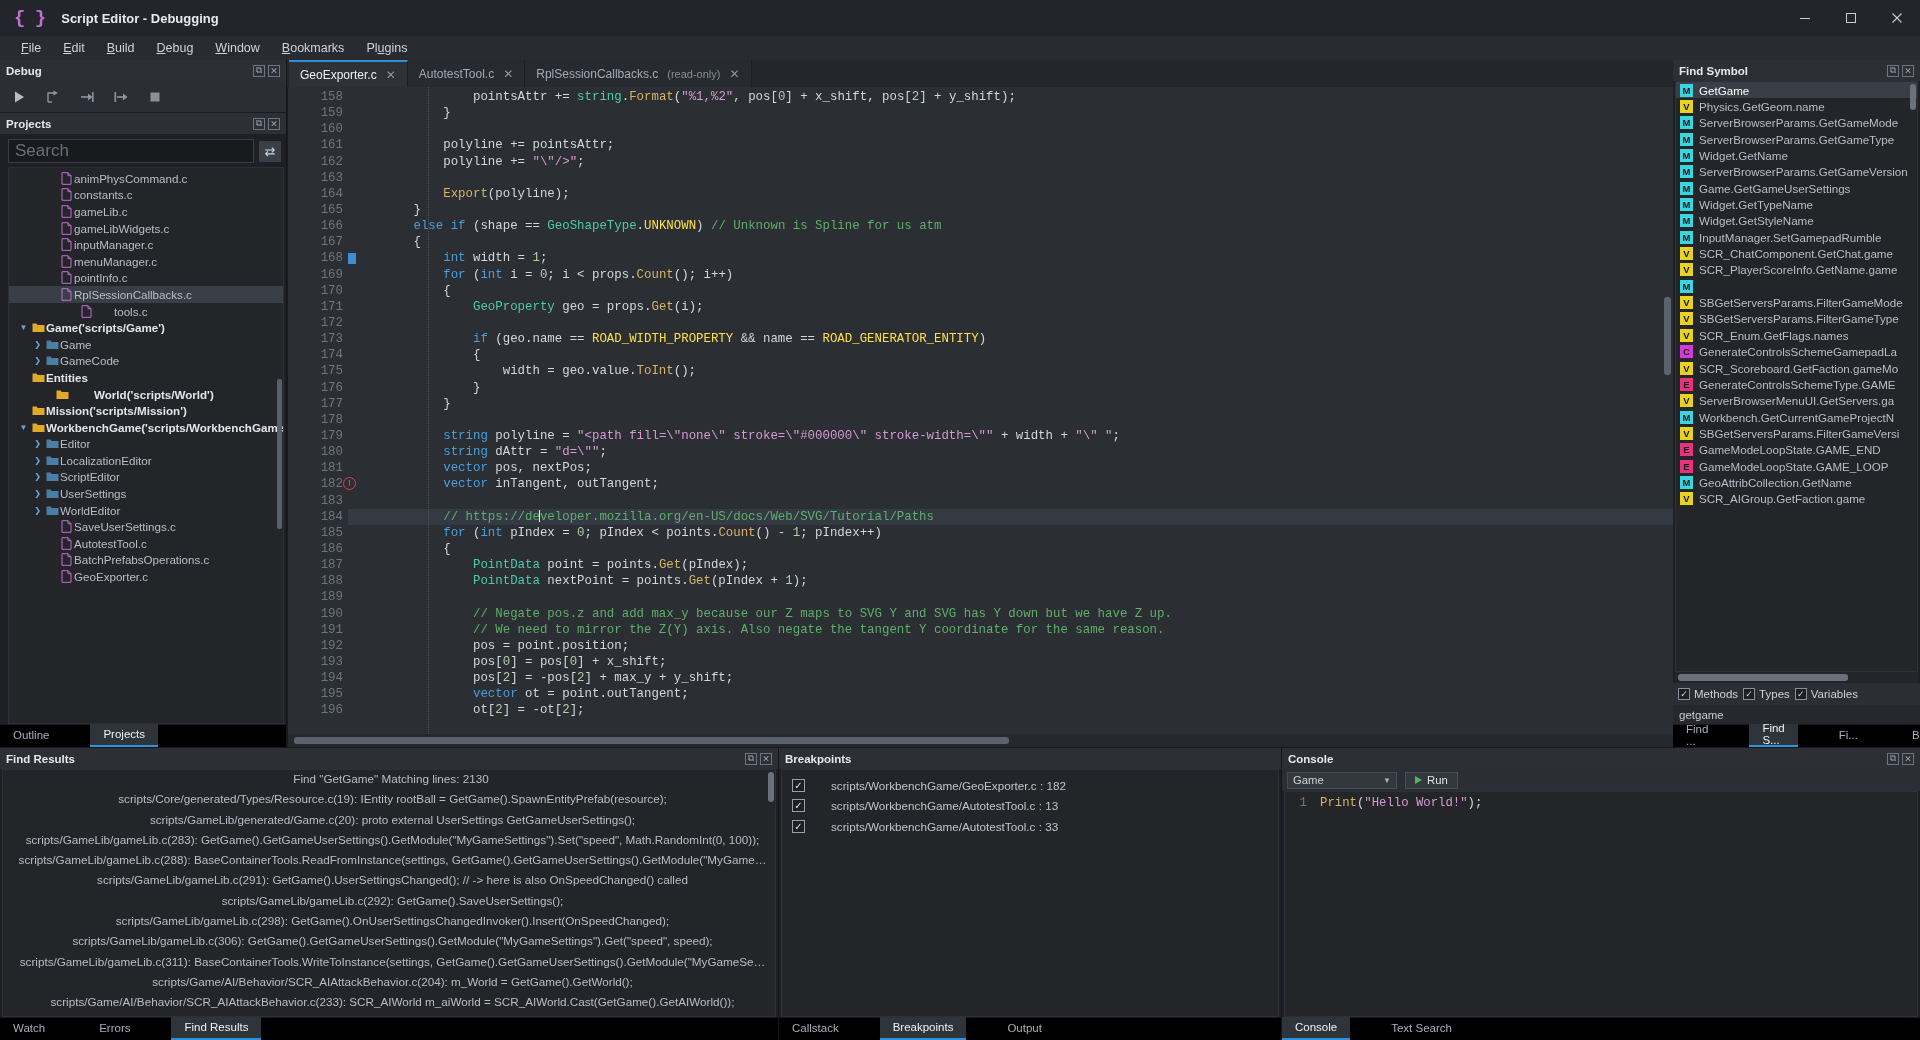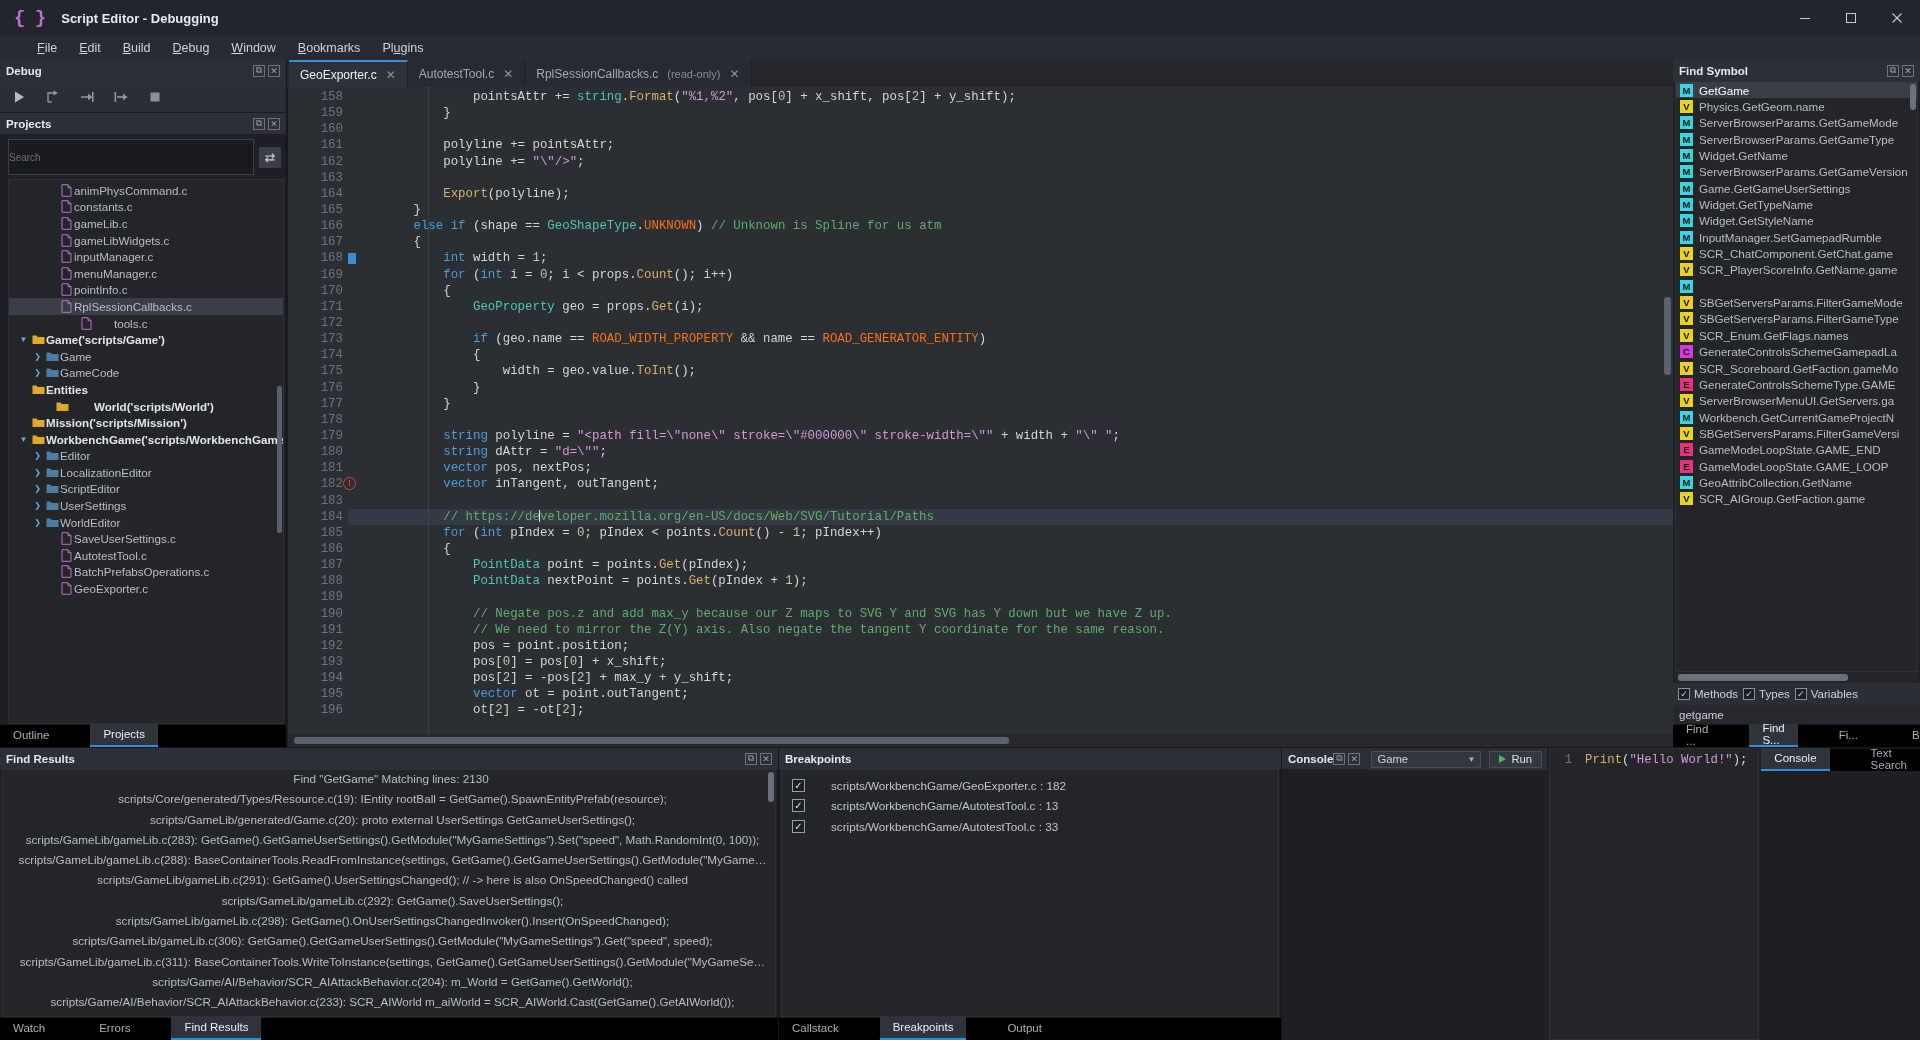--- a/index.html
+++ b/index.html
@@ -13,21 +13,21 @@
   .logo { color:#c06fd0; font-size:19px; font-weight:bold; letter-spacing:-1px;
     font-family:"Liberation Mono", monospace; margin-right:16px; }
   .title-text { font-size:13px; font-weight:bold; color:#e8eaee; }
   .win-ctrls { margin-left:auto; display:flex; height:36px; }
   .win-btn { width:46px; height:36px; display:flex; align-items:center; justify-content:center;
     color:#c8ccd4; font-size:13px; }
   .win-btn svg { display:block; }
 
   
   .menubar { height:24px; background:#282b31; display:flex; align-items:center;
-    padding-left:26px; flex:0 0 24px; }
+    padding-left:10px; flex:0 0 24px; }
   .menu-item { font-size:12.5px; color:#cfd3da; padding:2px 11px; cursor:default; }
   .menu-item u { text-decoration:underline; }
 
   
   .body { flex:1; display:flex; min-height:0; }
   .leftcol { width:287px; flex:0 0 287px; display:flex; flex-direction:column;
     background:#1e2025; border-right:1px solid #141619; }
   .centercol { flex:1; display:flex; flex-direction:column; min-width:0; background:#1e2025; }
   .rightcol { width:247px; flex:0 0 247px; display:flex; flex-direction:column; background:#1e2025; }
 
@@ -39,22 +39,22 @@
   .ptool { width:12px; height:12px; font-size:9px; color:#9aa0aa; display:flex;
     align-items:center; justify-content:center; border:1px solid #6e7480; }
 
   
   .debug-toolbar { height:32px; background:#2b2e34; display:flex; align-items:center;
     padding:0 8px; gap:12px; flex:0 0 32px; border-bottom:1px solid #191b1f;}
   .dbtn { width:22px; height:22px; display:flex; align-items:center; justify-content:center; }
 
   
   .search-row { padding:5px 5px 4px 8px; display:flex; align-items:center; gap:5px; }
-  .search-inp { flex:1; height:36px; background:#181a1e; border:1px solid #3a3e46;
-    color:#c8ccd4; font-size:10px; padding:0 0; font-family:"Liberation Sans",sans-serif;}
+  .search-inp { flex:1; height:24px; background:#181a1e; border:1px solid #3a3e46;
+    color:#c8ccd4; font-size:17px; padding:0 6px; font-family:"Liberation Sans",sans-serif;}
   .search-inp::placeholder { color:#6a7079; }
   .swap-btn { width:22px; height:21px; background:#3a3e46; display:flex;
     align-items:center; justify-content:center; color:#cfd3da; font-size:13px; }
 
   
   .tree { flex:1; overflow:hidden; background:#232529; margin:0 2px 0 8px;
     border:1px solid #2d3037; position:relative; }
   .tree-inner { padding:2px 0; }
   .tnode { display:flex; align-items:center; height:16.6px; font-size:11.6px;
     white-space:nowrap; padding-right:4px; }
@@ -101,21 +101,21 @@
   .cl { height:16.15px; white-space:pre; color:#d4d8de; padding-left:6px; }
   .cl.hl { background:#343a44; }
   .indentguide { position:absolute; left:80px; top:0; bottom:0; width:1px;
     border-left:1px dotted #4c515b; }
   .kw { color:#4a9edb; }
   .ty { color:#4ec9b0; }
   .st { color:#d69ad6; }
   .cm { color:#5faf6a; }
   .fn { color:#d9b36a; }
   .nm { color:#b5cea8; }
-  .mc { color:#f97316; }
+  .mc { color:#fde047; }
   .op { color:#d4d8de; }
   .cursor { display:inline-block; width:1px; height:12px; background:#e8eaee;
     vertical-align:-2px; margin:0 -0.5px; }
   .vscroll-ed { position:absolute; right:2px; top:210px; width:7px; height:78px;
     background:#5c626d; border-radius:3px; }
   .hscroll-wrap { height:13px; background:#26282d; flex:0 0 13px; position:relative;
     border-left:1px solid #191b1f; }
   .hscroll { position:absolute; left:6px; top:3px; height:7px; width:715px;
     background:#5c626d; border-radius:3px; }
 
@@ -162,21 +162,21 @@
   .breakpanel { width:503px; flex:0 0 503px; display:flex; flex-direction:column;
     border-right:1px solid #141619; }
   .bp-list { flex:1; background:#232529; margin:0 2px; border:1px solid #2d3037;
     padding-top:5px; }
   .bp-row { display:flex; align-items:center; height:20.5px; font-size:11.7px;
     color:#c0c5cd; padding-left:10px; gap:0; }
   .bp-ck { width:13px; height:13px; border:1px solid #9aa0aa; background:#1d1f24;
     color:#dfe3e9; font-size:10px; line-height:11px; text-align:center;
     margin-right:26px; font-family:"Liberation Sans",sans-serif;}
 
-  .consolepanel { flex:1; display:flex; flex-direction:row; min-width:0; }
+  .consolepanel { flex:1; display:flex; flex-direction:column; min-width:0; }
   .con-toolbar { height:22px; background:#2b2e34; display:flex; align-items:center;
     gap:8px; padding:0 5px; flex:0 0 22px; }
   .con-sel { width:110px; height:17px; background:#33373e; border:1px solid #474c55;
     display:flex; align-items:center; padding:0 5px; font-size:11.3px; color:#cfd3da; }
   .con-sel .cv { margin-left:auto; font-size:8px; color:#aab0ba; }
   .runbtn { height:17px; display:flex; align-items:center; gap:5px; padding:0 9px;
     background:#33373e; border:1px solid #474c55; font-size:11.3px; color:#dfe3e9; }
   .runtri { width:0;height:0;border-left:7px solid #4aba58;
     border-top:4.5px solid transparent;border-bottom:4.5px solid transparent; }
   .con-body { flex:1; background:#232529; margin:0 2px; border:1px solid #2d3037;

